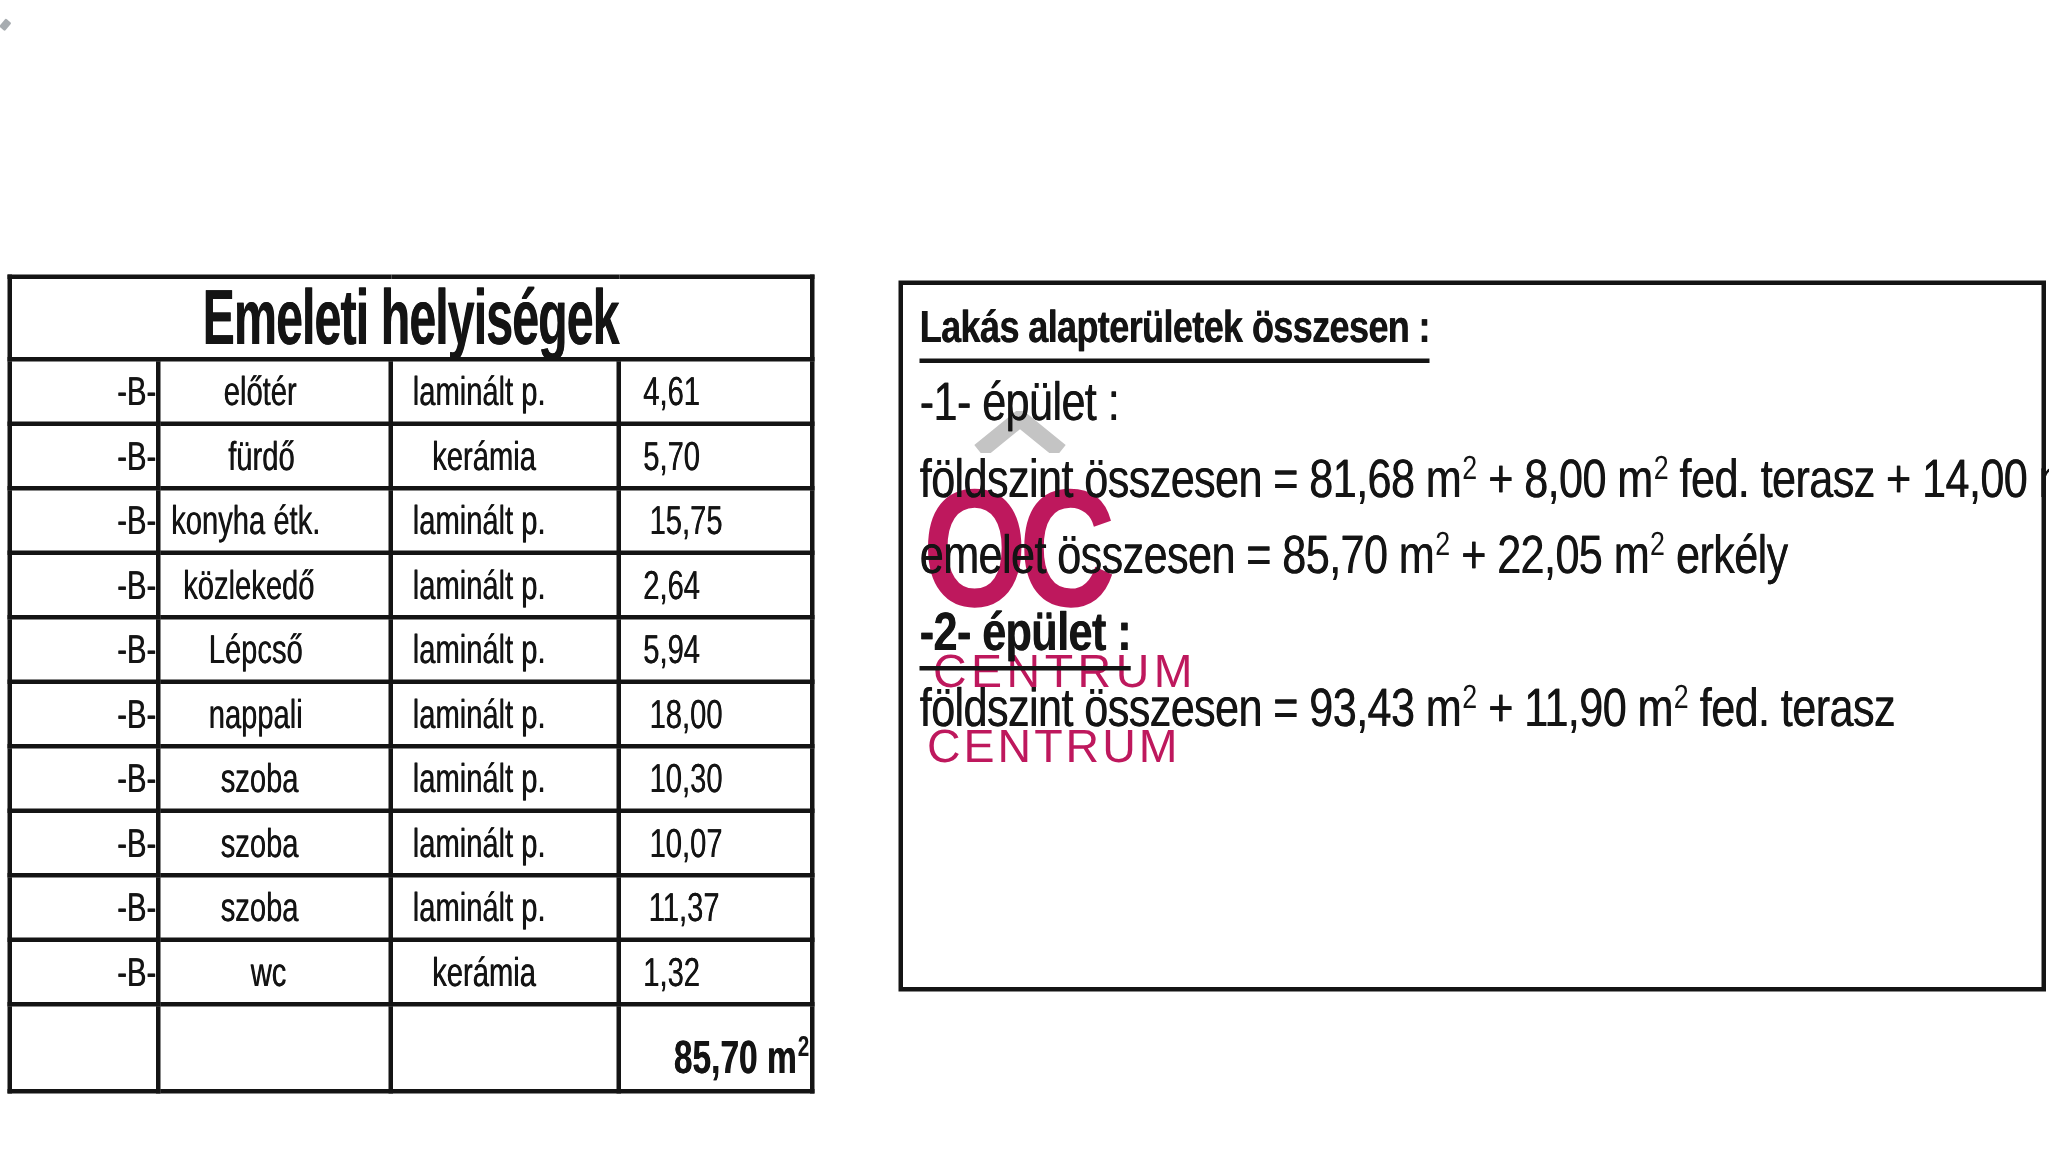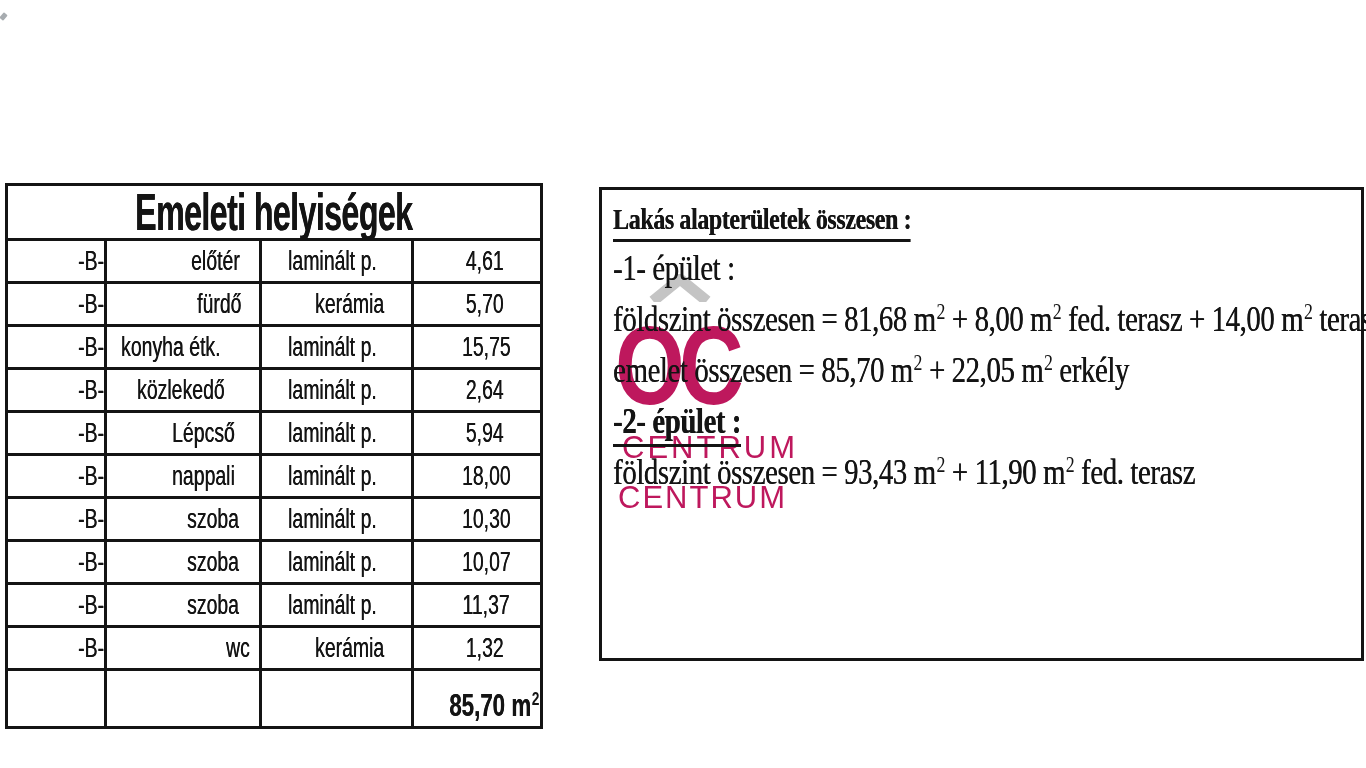--- a/index.html
+++ b/index.html
@@ -52,22 +52,22 @@
   .room-table th { text-align: center; }
   .title-text {
     font-size: 52px;
     transform: scaleX(0.62);
     transform-origin: 50% 55%;
     letter-spacing: -1px;
   }
 
   .room-table td { font-size: 27px; }
   .c-level { text-align: right; padding-right: 7px; }
-  .c-room, .c-floor { text-align: right; padding-left: 9px; margin-left: 24px; }
-  .c-area { text-align: center; padding-right: 9px; margin-left: 28px; }
+  .c-room, .c-floor { text-align: center; padding-left: 9px; margin-left: 24px; }
+  .c-area { text-align: left; padding-right: 9px; margin-left: 28px; }
   .c-level .cond, .c-area .cond { transform: scaleX(0.72); transform-origin: 100% 50%; }
   .c-room .cond, .c-floor .cond { transform: scaleX(0.72); transform-origin: 0 50%; }
 
   .total-cell { vertical-align: top; }
   .total-text {
     font-weight: bold;
     font-size: 31px;
     margin-top: 12px;
     transform: scaleX(0.75);
     transform-origin: 100% 0;
@@ -78,21 +78,20 @@
     position: absolute;
     left: 599px; top: 187px;
     width: 759px; height: 468px;
     border: 3px solid #141414;
     background: transparent;
   }
   .summary-content {
     position: relative;
     z-index: 1;
     padding: 6px 0 0 11px;
-    font-family: Liberation Serif, serif;
   }
   .sum-title-row { height: 51px; display: flex; align-items: center; }
   .sum-title {
     font-weight: bold;
     font-size: 30px;
     transform: scaleX(0.80);
     transform-origin: 0 50%;
     border-bottom: 3px solid currentColor;
     padding-bottom: 3px;
     letter-spacing: -0.5px;

